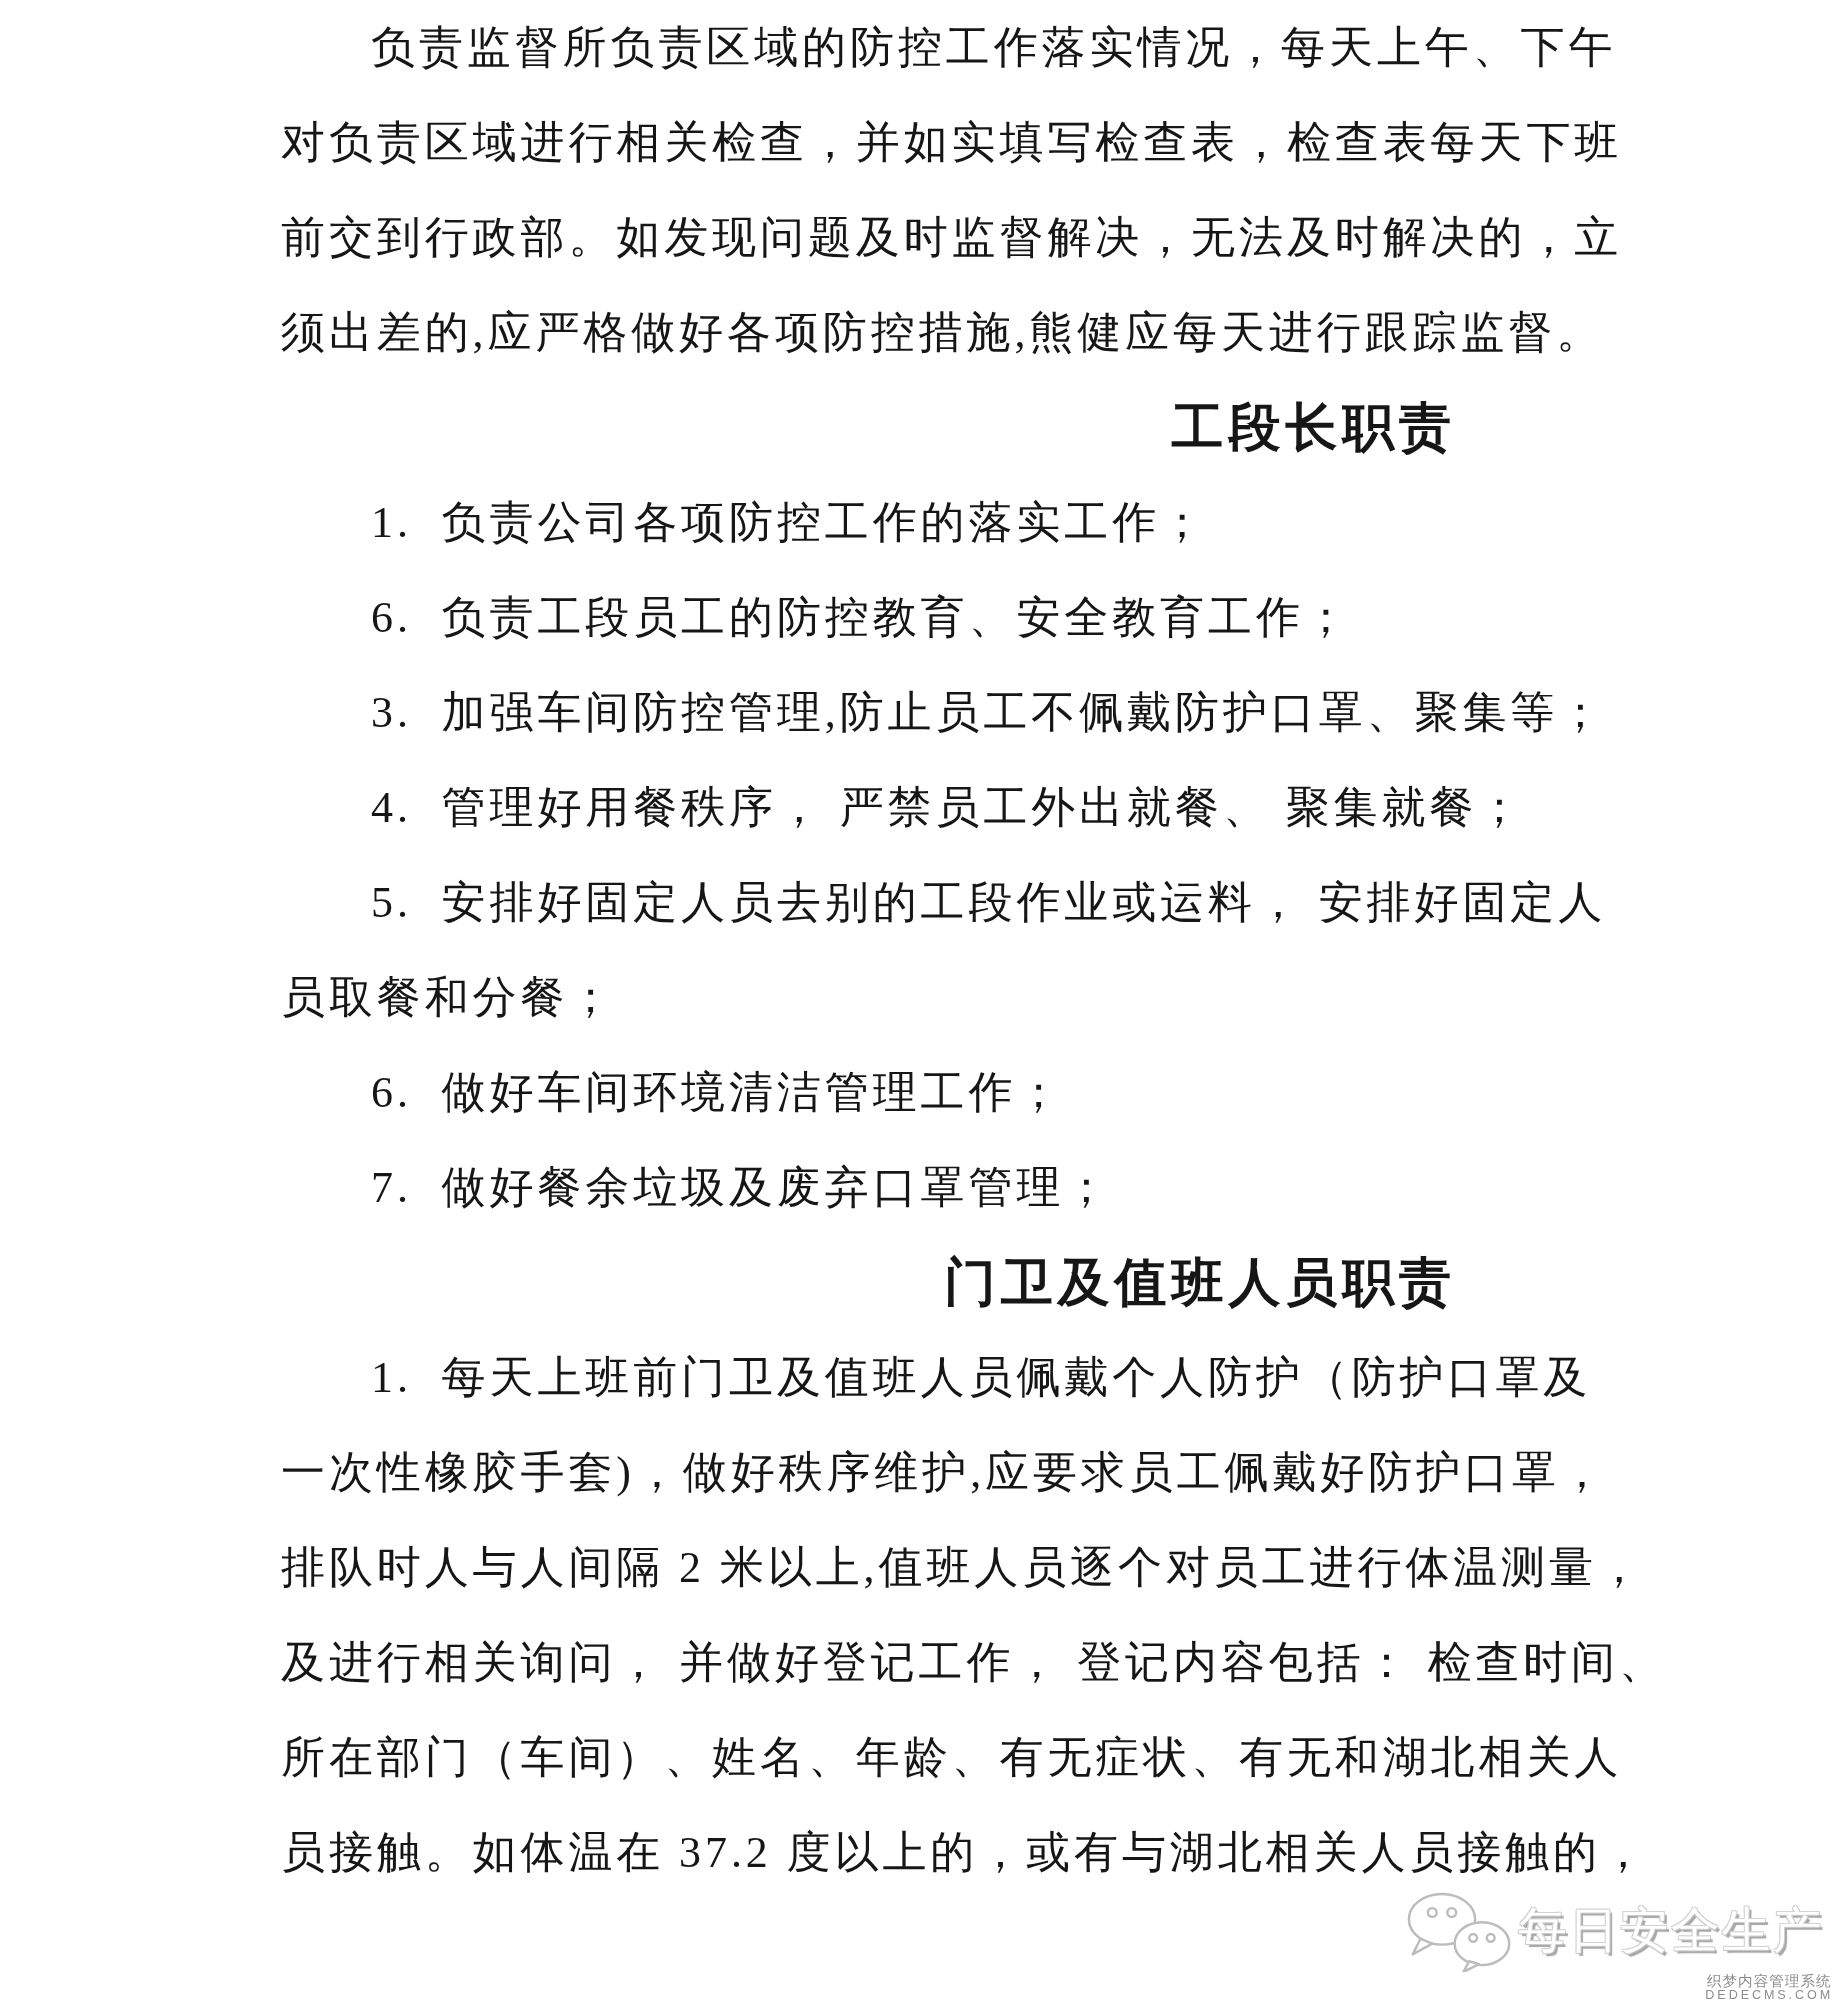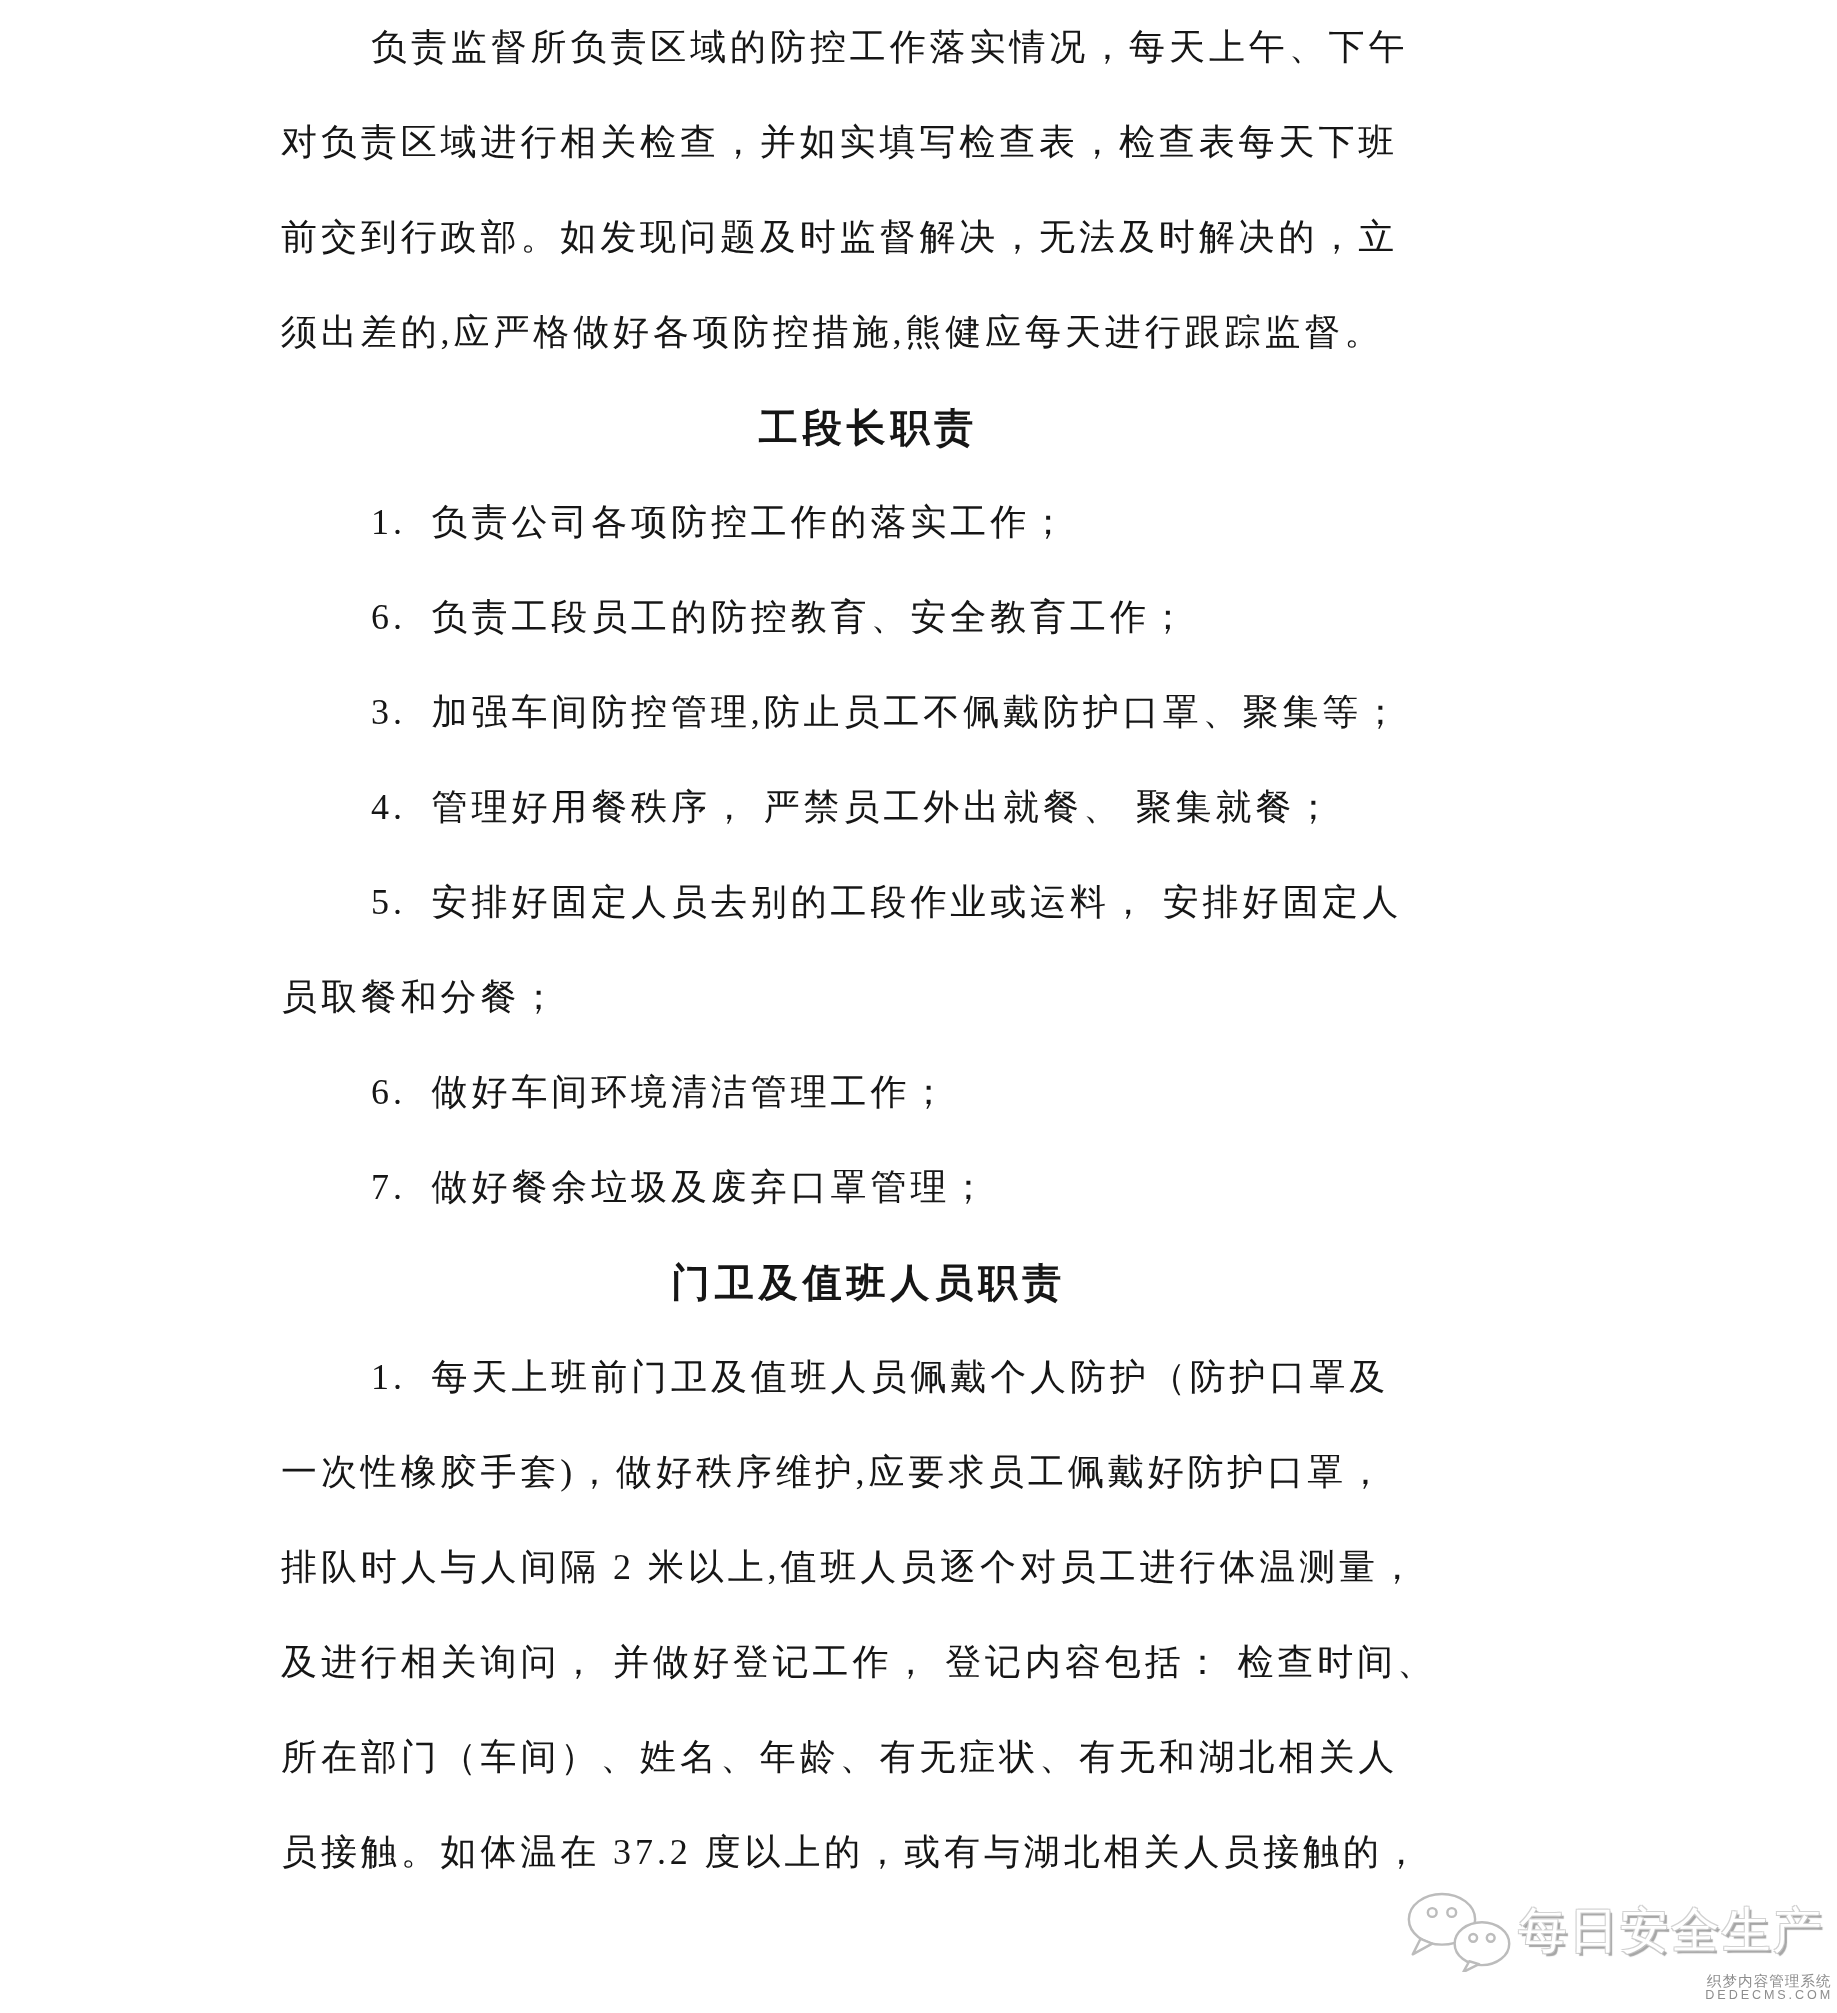--- a/index.html
+++ b/index.html
@@ -14,30 +14,30 @@
     position:absolute;
     left:281px;top:0;
     width:1291px;
     color:#161616;
     z-index:2;
   }
   .line{
     white-space:pre;
     height:95px;
     line-height:95px;
-    font-size:36px;
+    font-size:44px;
     letter-spacing:3.9px;
   }
   .line.indent{padding-left:90px;}
   .line.item{padding-left:90px;}
   .line.flush{padding-left:0;}
   .line.heading{
     font-weight:bold;
-    font-size:39px;
-    text-align:center;
+    font-size:52px;
+    text-align:right;
     letter-spacing:4.9px;
     padding-right:116px; 
   }
   
   .wm-wechat{
     position:absolute;
     left:1403px;top:1890px;
     display:flex;
     align-items:center;
     z-index:1;

